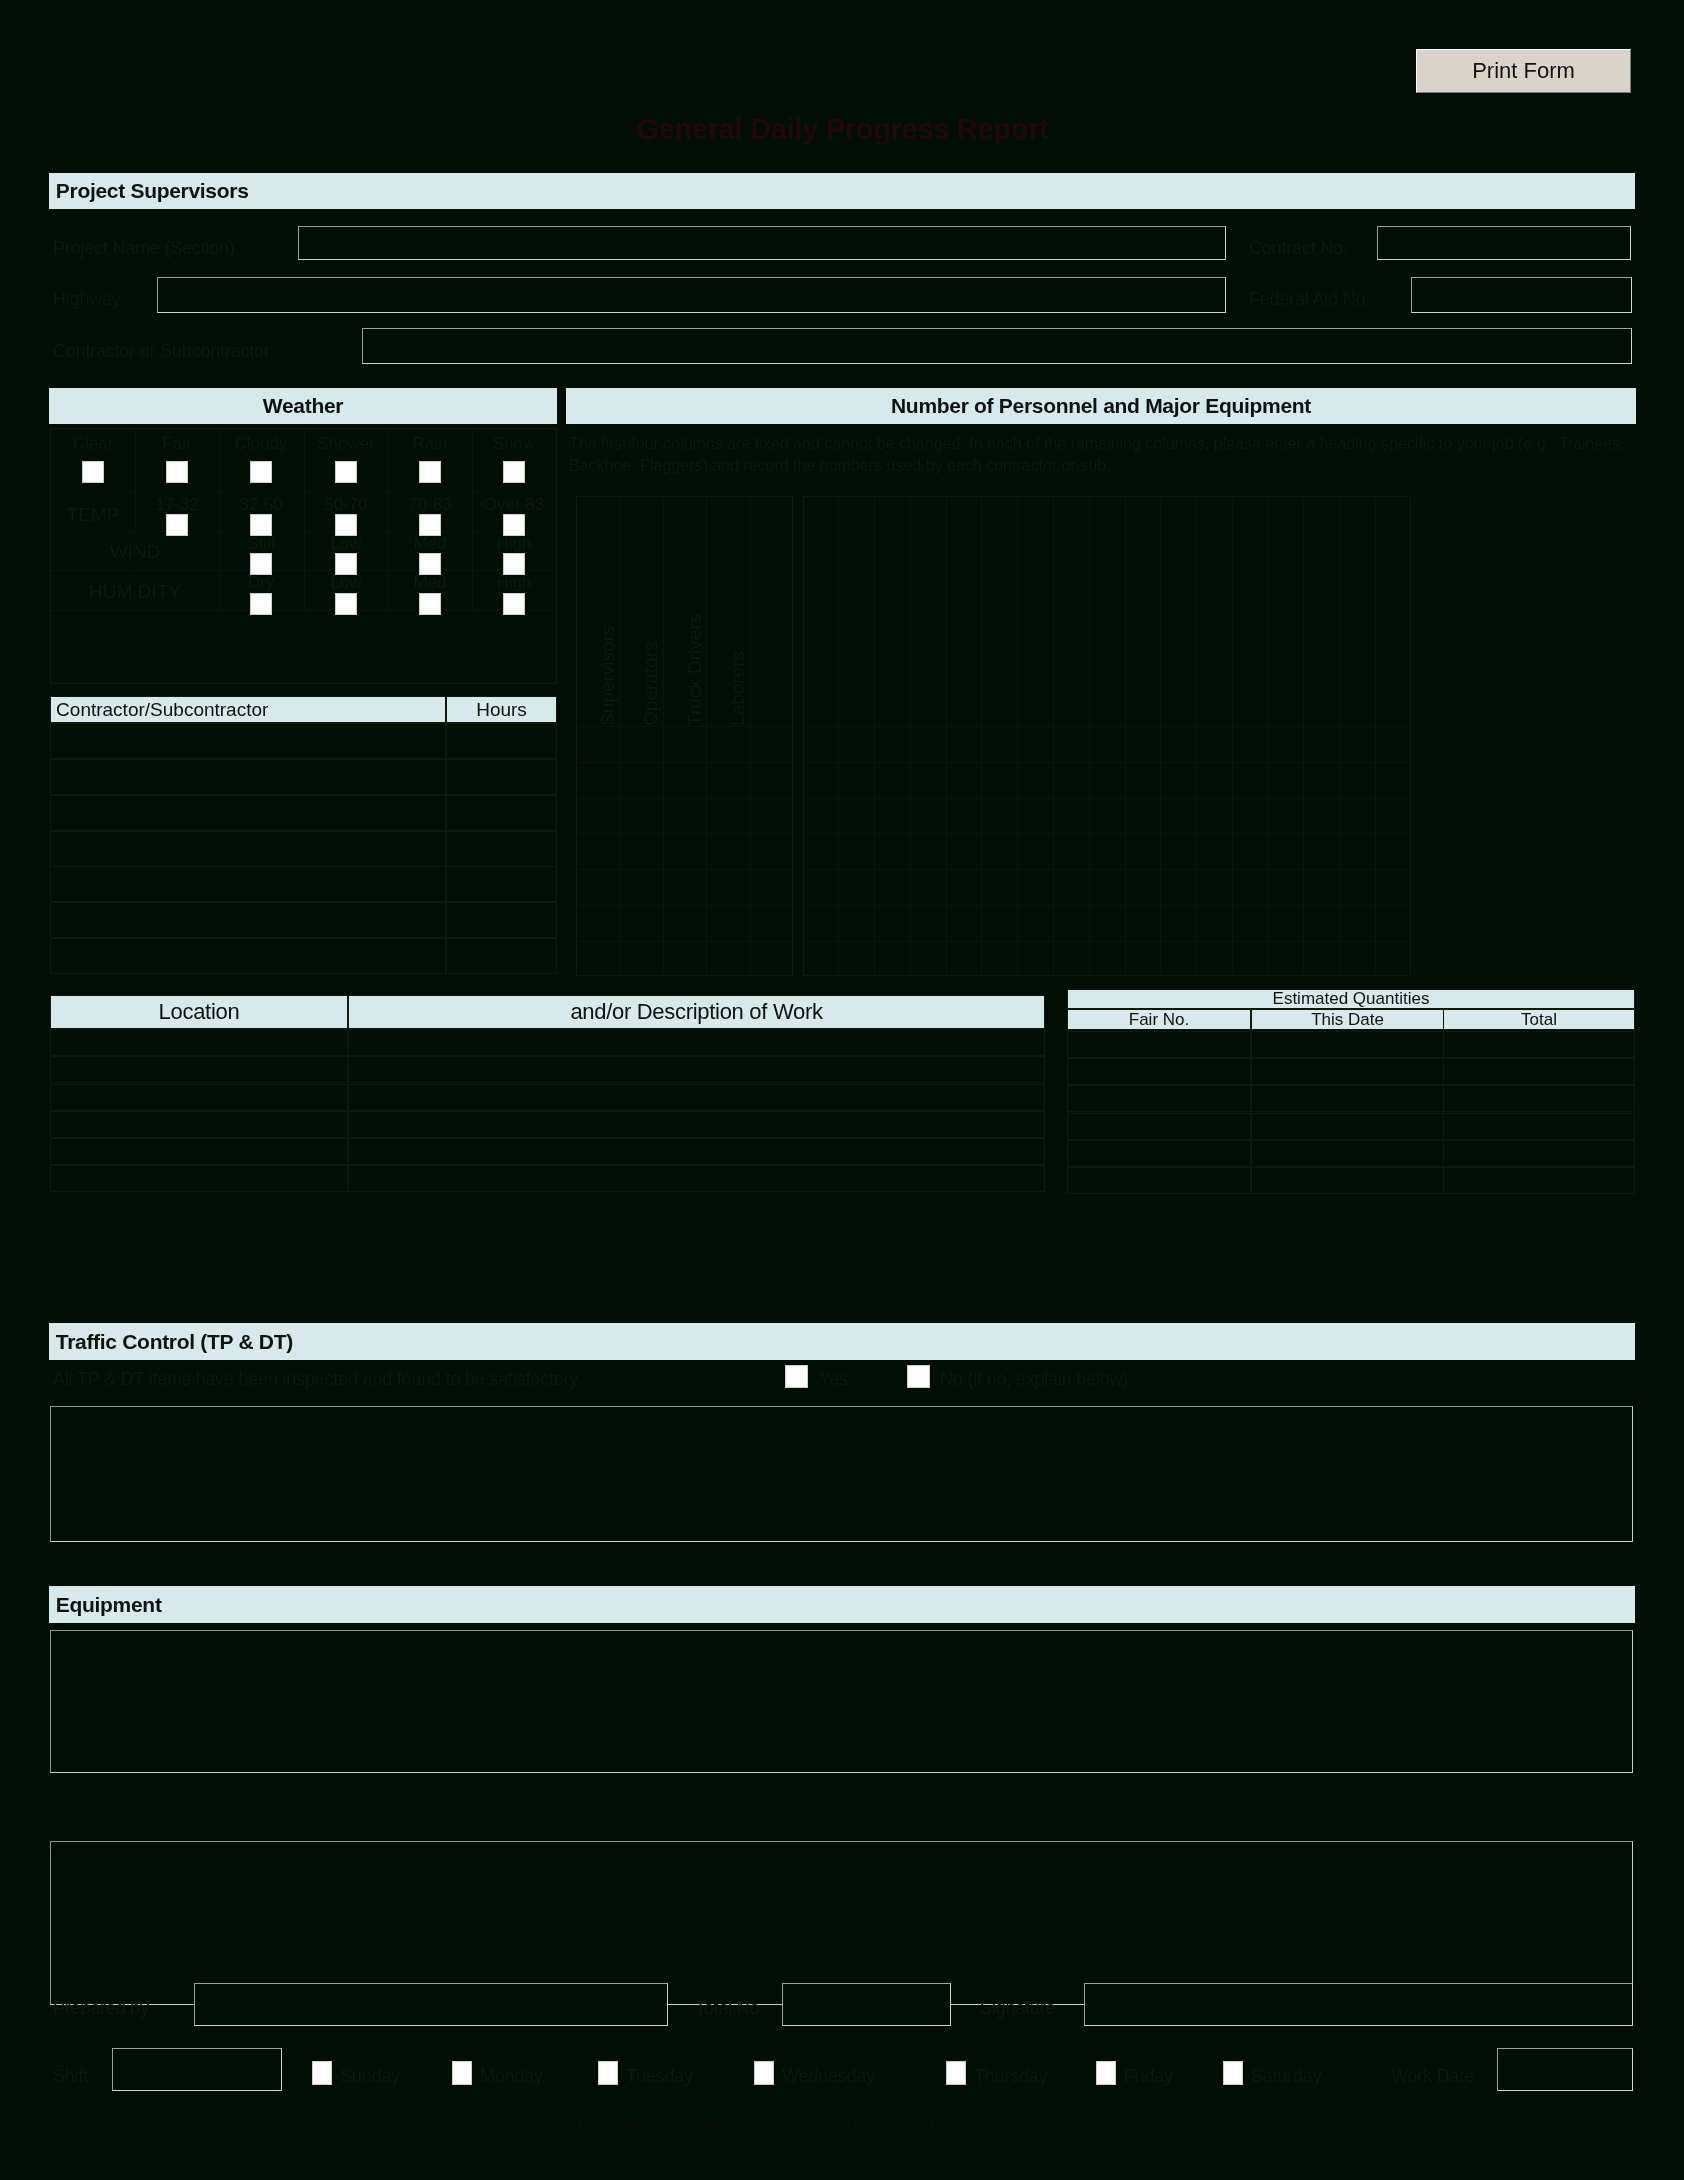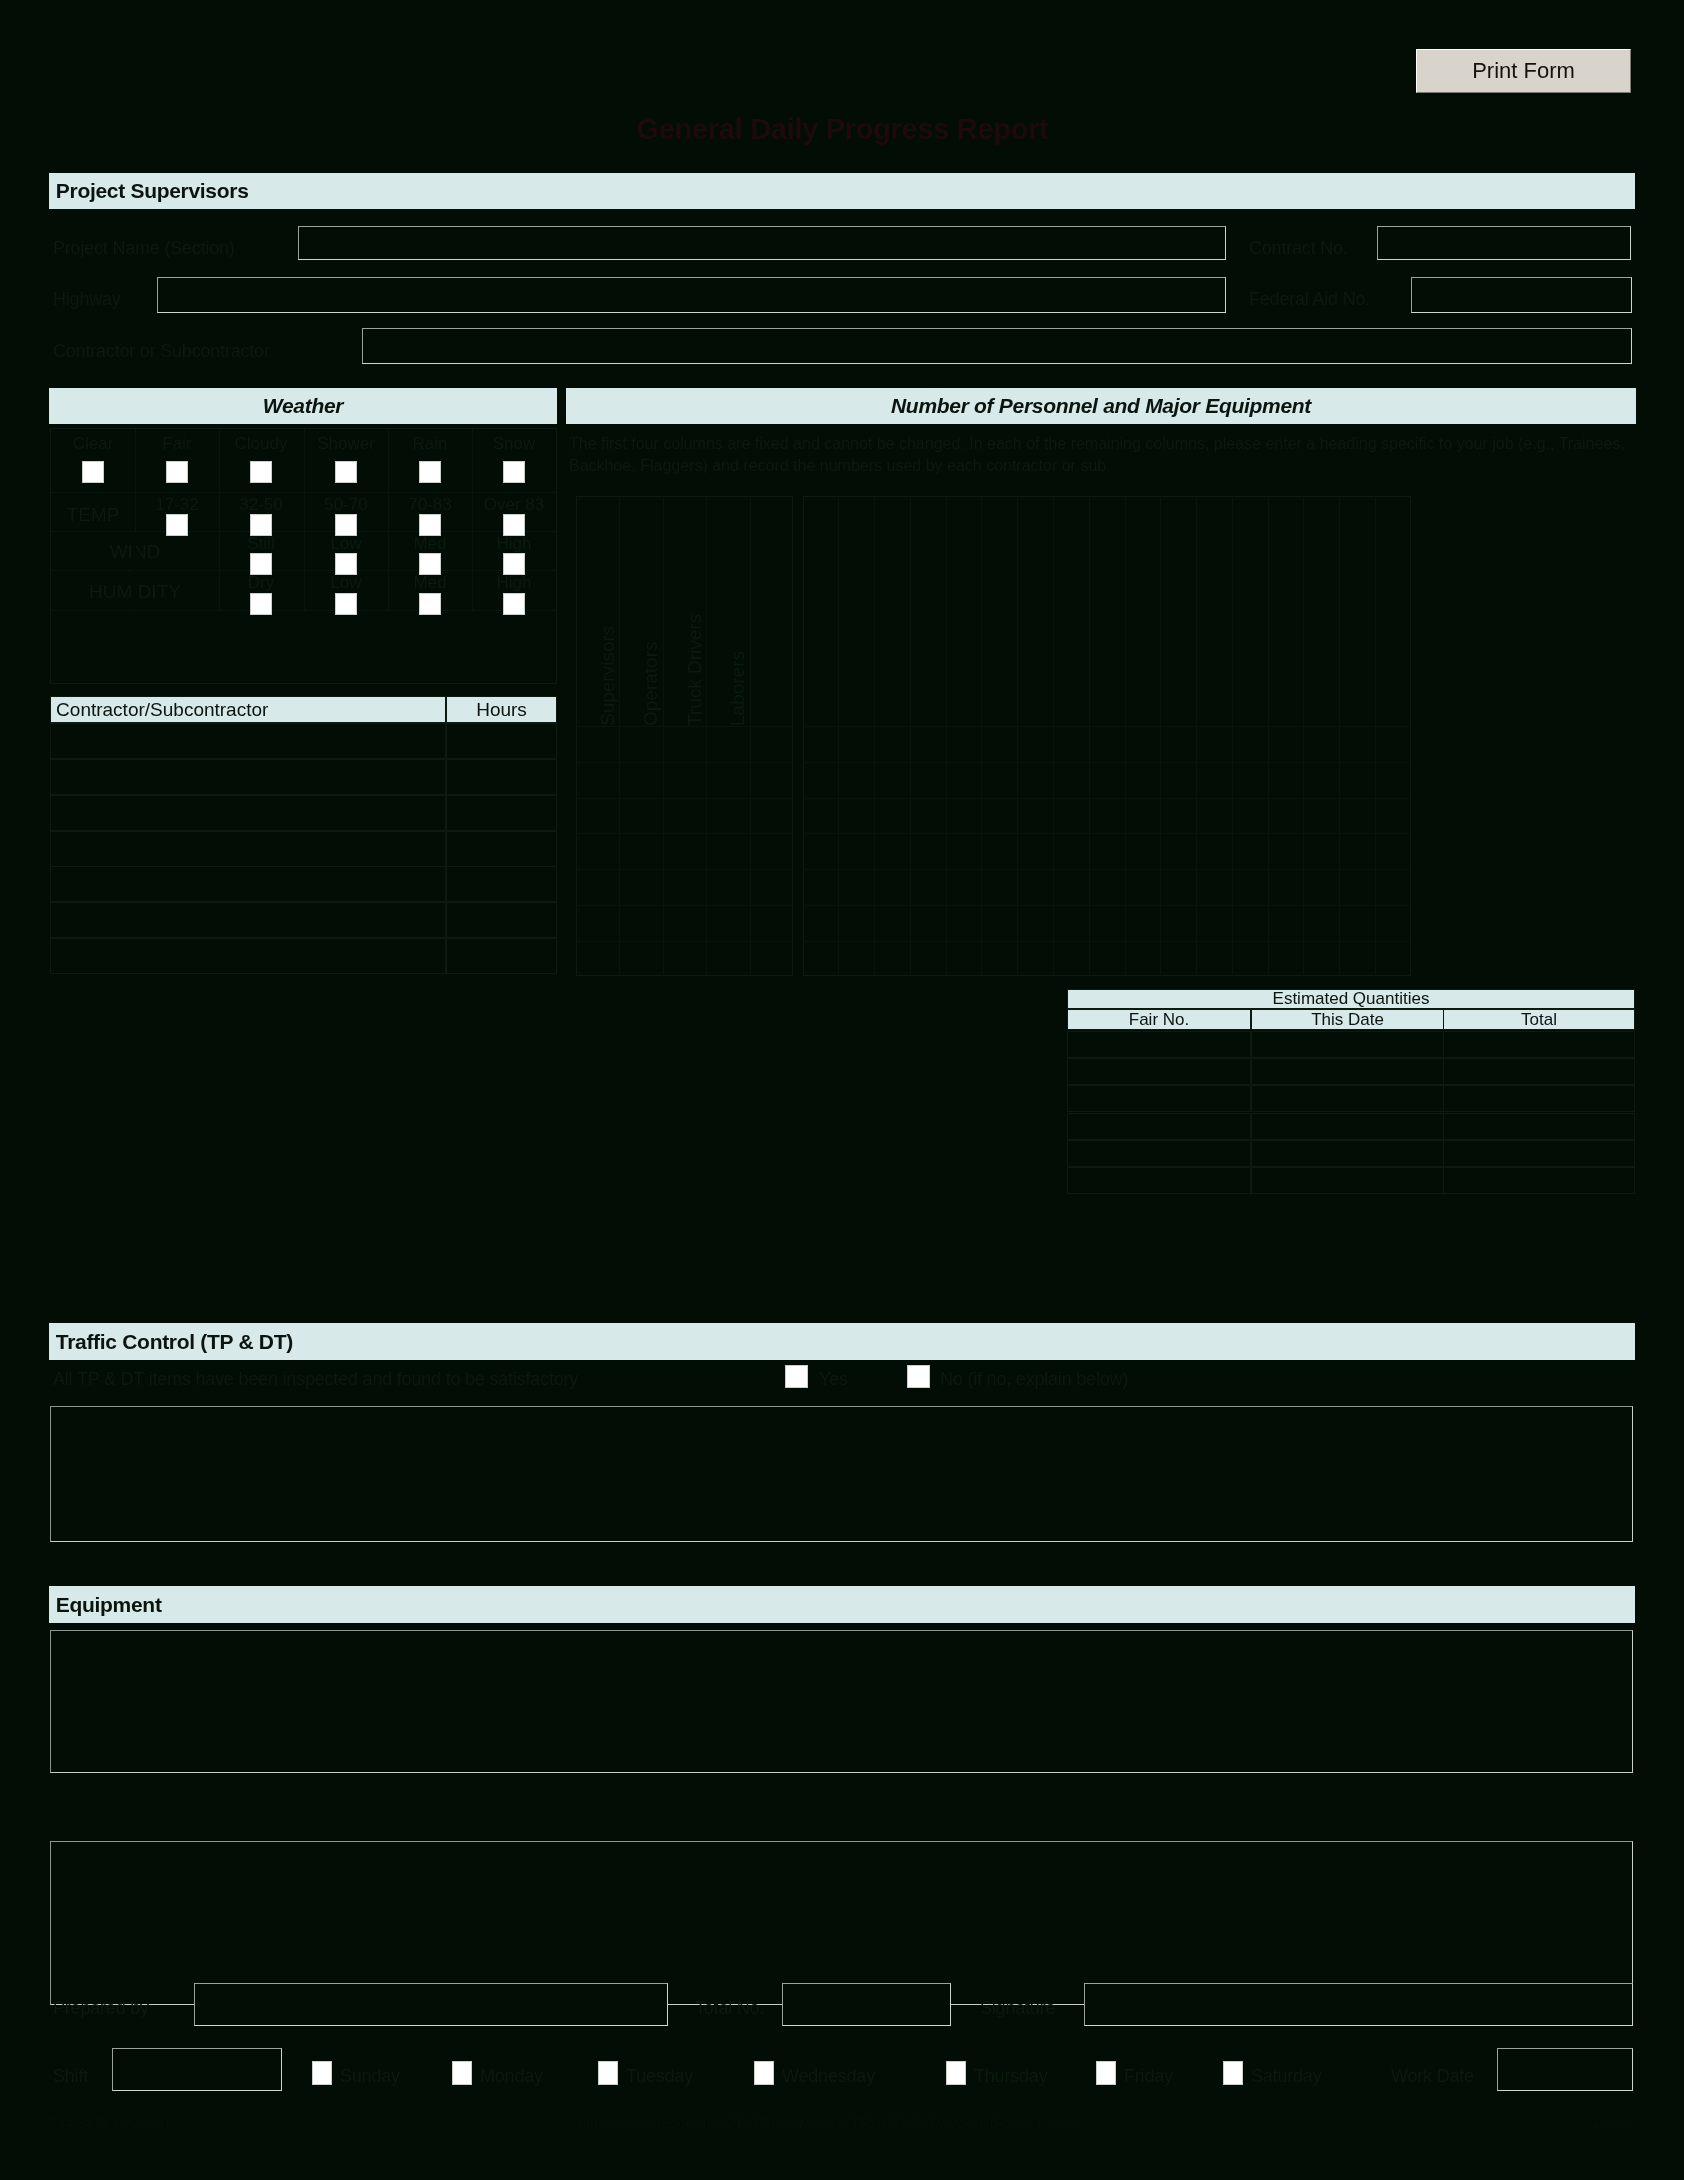--- a/index.html
+++ b/index.html
@@ -43,21 +43,20 @@
   }
   .ctrhdr {
     background: #d7e9e9;
     color: #0c1410;
     font-weight: bold;
     font-size: 21px;
     display: flex;
     align-items: center;
     justify-content: center;
     letter-spacing: -0.3px;
-    font-style: italic;
   }
   .ctrhdr-lt {
     background: #d7e9e9;
     color: #0c1410;
     font-weight: normal;
     display: flex;
     align-items: center;
     justify-content: center;
   }
   .cbx {
@@ -428,20 +427,36 @@
       <div class="abs" style="left: 549px; top: 445px; width: 36px; height: 36px;"></div>
       <div class="abs" style="left: 584px; top: 445px; width: 36px; height: 36px;"></div>
       <div class="abs" style="left: 620px; top: 445px; width: 36px; height: 36px;"></div>
       <div class="abs" style="left: 656px; top: 445px; width: 36px; height: 36px;"></div>
       <div class="abs" style="left: 692px; top: 445px; width: 36px; height: 36px;"></div>
       <div class="abs" style="left: 727px; top: 445px; width: 36px; height: 36px;"></div>
       <div class="abs" style="left: 763px; top: 445px; width: 36px; height: 36px;"></div>
       <div class="abs" style="left: 799px; top: 445px; width: 36px; height: 36px;"></div>
     </div>
 
+  <div class="abs" id="work-table" style="left:50px; top:995px; width:995px; height:288px;">
+      <div class="abs ctrhdr" style="left: 0px; top: 0px; width: 298px; height: 34px; font-weight: normal; font-size: 22px; border: 0.9px solid rgb(13, 26, 16);">Location</div>
+      <div class="abs ctrhdr" style="left: 298px; top: 0px; width: 697px; height: 34px; font-weight: normal; font-size: 22px; border: 0.9px solid rgb(13, 26, 16);">and/or Description of Work</div>
+      <div class="abs tblbox" style="left: 0px; top: 34px; width: 298px; height: 27px;"></div>
+      <div class="abs tblbox" style="left: 298px; top: 34px; width: 697px; height: 27px;"></div>
+      <div class="abs tblbox" style="left: 0px; top: 61px; width: 298px; height: 27px;"></div>
+      <div class="abs tblbox" style="left: 298px; top: 61px; width: 697px; height: 27px;"></div>
+      <div class="abs tblbox" style="left: 0px; top: 89px; width: 298px; height: 27px;"></div>
+      <div class="abs tblbox" style="left: 298px; top: 89px; width: 697px; height: 27px;"></div>
+      <div class="abs tblbox" style="left: 0px; top: 116px; width: 298px; height: 27px;"></div>
+      <div class="abs tblbox" style="left: 298px; top: 116px; width: 697px; height: 27px;"></div>
+      <div class="abs tblbox" style="left: 0px; top: 143px; width: 298px; height: 27px;"></div>
+      <div class="abs tblbox" style="left: 298px; top: 143px; width: 697px; height: 27px;"></div>
+      <div class="abs tblbox" style="left: 0px; top: 170px; width: 298px; height: 27px;"></div>
+      <div class="abs tblbox" style="left: 298px; top: 170px; width: 697px; height: 27px;"></div>
+    </div>
 
   <div class="abs" id="eq-table" style="left:1067px; top:989px; width:568px; height:294px;">
       <div class="abs ctrhdr-lt" style="left: 0px; top: 0px; width: 568px; height: 20.4px; font-size: 17px; border: 0.9px solid rgb(13, 26, 16);">Estimated Quantities</div>
       <div class="abs ctrhdr-lt" style="left: 0px; top: 20.4px; width: 184px; height: 21px; font-size: 17px; border: 0.9px solid rgb(13, 26, 16);">Fair No.</div>
       <div class="abs ctrhdr-lt" style="left: 184px; top: 20.4px; width: 193px; height: 21px; font-size: 17px; border: 0.9px solid rgb(13, 26, 16);">This Date</div>
       <div class="abs ctrhdr-lt" style="left: 376px; top: 20.4px; width: 192px; height: 21px; font-size: 17px; border: 0.9px solid rgb(13, 26, 16);">Total</div>
       <div class="abs tblbox" style="left: 0px; top: 42px; width: 184px; height: 27px;"></div>
       <div class="abs tblbox" style="left: 184px; top: 42px; width: 193px; height: 27px;"></div>
       <div class="abs tblbox" style="left: 376px; top: 42px; width: 192px; height: 27px;"></div>
       <div class="abs tblbox" style="left: 0px; top: 69px; width: 184px; height: 27px;"></div>

